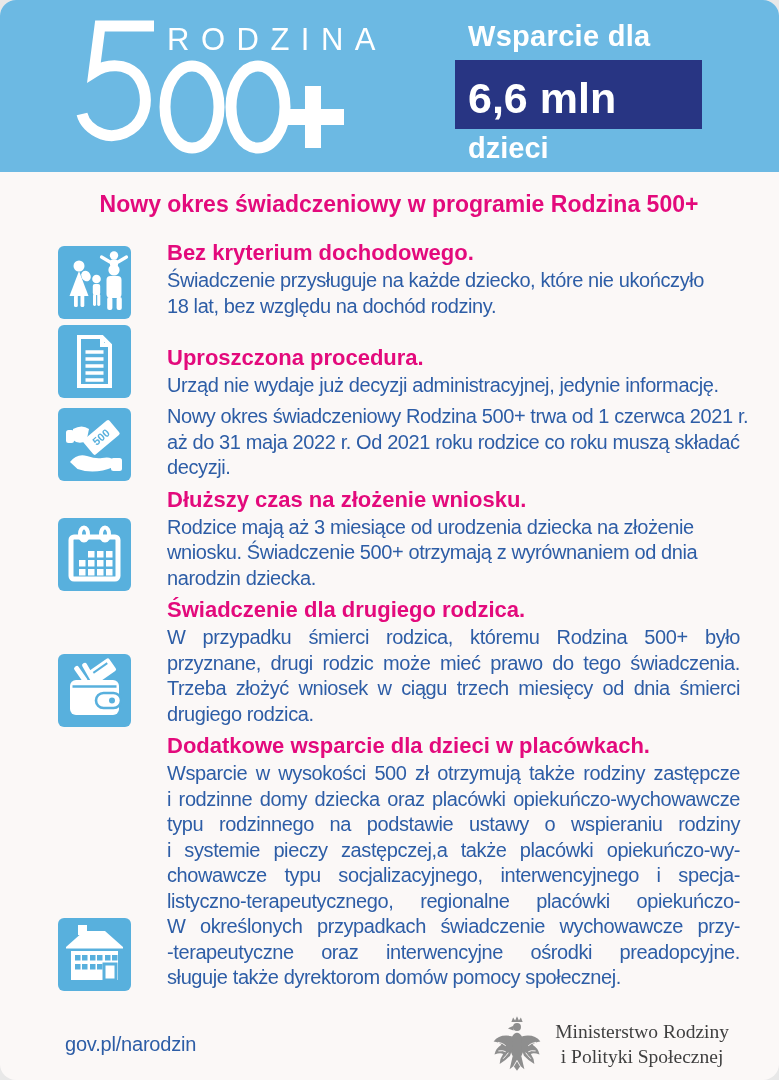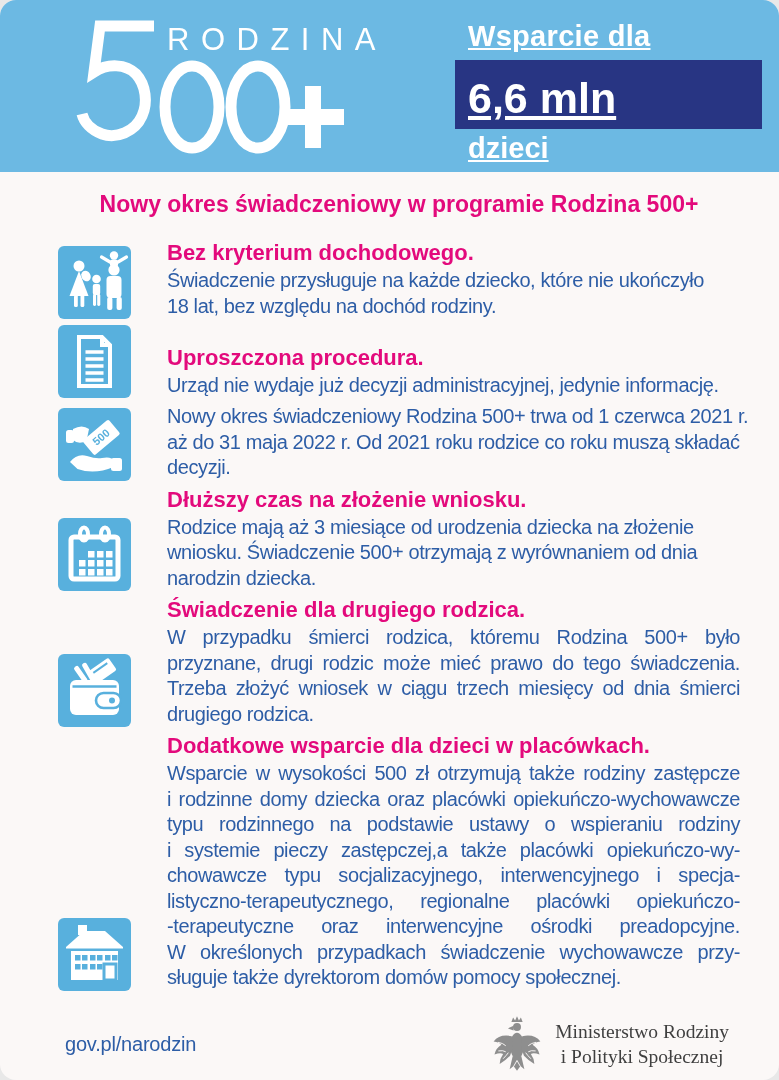--- a/index.html
+++ b/index.html
@@ -2,21 +2,21 @@
 <html lang="pl"><head>
 <meta charset="utf-8">
 <style>
   * { margin:0; padding:0; box-sizing:border-box; }
   body { background:#e8e8e8; font-family:"Liberation Sans", sans-serif; }
   .page { width:779px; height:1080px; position:relative; background:#FBF8F7; overflow:hidden; margin:0 auto;border-radius:16px; }
 
   
   .header { height:172px; background:#6CB9E3; position:relative; }
   .logo-svg { position:absolute; left:70px; top:8px; }
-  .support { position:absolute; left:455px; top:20px; width:307px; color:#fff; font-weight:bold;text-decoration:underline; }
+  .support { position:absolute; left:455px; top:20px; width:247px; color:#fff; font-weight:bold; }
   .support-label { font-size:29px; padding-left:13px; line-height:32px; letter-spacing:0.3px; }
   .highlight-box { background:#283583; margin-top:8px; padding:15px 0 8px 13px; font-size:43px; line-height:46px; }
   .support-suffix { font-size:29px; padding-left:13px; margin-top:3px; line-height:32px; }
 
   
   .content { padding:18px 39px 0 58px; }
   .page-title { text-align:center; color:#E30A7C; font-size:23px; font-weight:bold; line-height:28px; margin-bottom:22px; }
   .section { display:flex; gap:36px; align-items:flex-end; margin-bottom:6px; }
   .icon-box { width:73px; height:73px; background:#58B0DD; border-radius:6px; flex:none;
               display:flex; align-items:center; justify-content:center; }
@@ -221,22 +221,22 @@
       </div>
       <div class="section-text">
         <div class="section-heading">Dodatkowe wsparcie dla dzieci w placówkach.</div>
         <div class="section-body justify">
             <div class="jline">Wsparcie w wysokości 500 zł otrzymują także rodziny zastępcze</div>
             <div class="jline">i rodzinne domy dziecka oraz placówki opiekuńczo-wychowawcze</div>
             <div class="jline">typu rodzinnego na podstawie ustawy o wspieraniu rodziny</div>
             <div class="jline">i systemie pieczy zastępczej,a także placówki opiekuńczo-wy-</div>
             <div class="jline">chowawcze typu socjalizacyjnego, interwencyjnego i specja-</div>
             <div class="jline">listyczno-terapeutycznego, regionalne placówki opiekuńczo-</div>
+            <div class="jline">W określonych przypadkach świadczenie wychowawcze przy-</div>
             <div class="jline">-terapeutyczne oraz interwencyjne ośrodki preadopcyjne.</div>
-            <div class="jline">W określonych przypadkach świadczenie wychowawcze przy-</div>
             <div>sługuje także dyrektorom domów pomocy społecznej.</div>
           </div>
       </div>
     </div>
   </div>
 
   <div class="footer">
     <a class="gov-link" href="#">gov.pl/narodzin</a>
     <div class="ministry">
       <svg width="52" height="60" viewBox="0 0 60 66">

